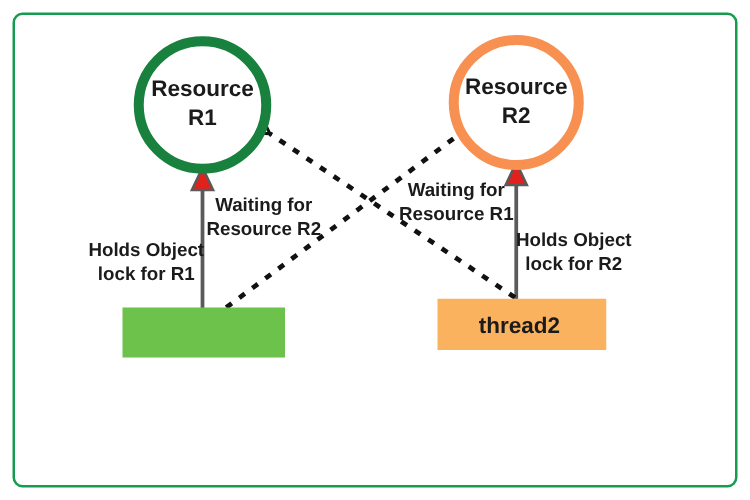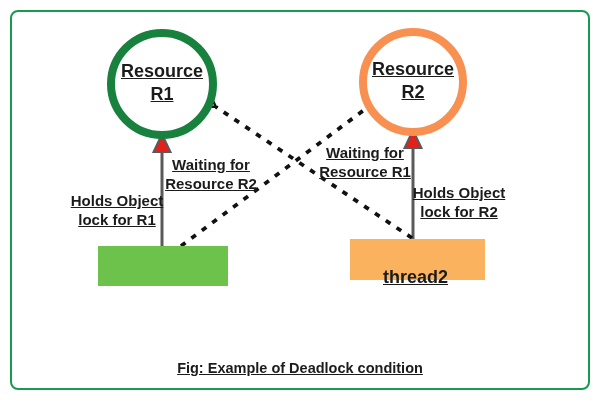--- a/index.html
+++ b/index.html
@@ -15,21 +15,20 @@
     position: absolute; left: 10px; top: 10px; right: 10px; bottom: 10px;
     border: 2px solid #169b4f; border-radius: 8px;
   }
   svg.shapes { position: absolute; left: 0; top: 0; }
   .lbl {
     position: absolute;
     font-weight: 700;
     text-align: center;
     white-space: pre-line;
     color: #1b1b1b;
-    text-decoration: underline;
   }
   .node-lbl { font-size: 18px; line-height: 23px; }
   .edge-lbl { font-size: 15px; line-height: 19px; }
   .thread-lbl {
     display: flex; align-items: center; justify-content: center;
     font-size: 18px; line-height: 18px;
   }
   .desc { font-size: 14.5px; line-height: 22px; }
   .caption { font-size: 14.5px; line-height: 18px; }
 </style>
@@ -60,25 +59,24 @@
 
     <rect x="98" y="246" width="130" height="40" fill="#6cc24b"></rect>
     <rect x="350" y="239" width="135" height="41" fill="#fbb25e"></rect>
   </svg>
 
   <div class="lbl node-lbl" style="left:112px; top:60px; width:100px;">Resource
 R1</div>
   <div class="lbl node-lbl" style="left:363px; top:58px; width:100px;">Resource
 R2</div>
 
-  <div class="lbl thread-lbl" style="left:350px; top:239px; width:131px; height:41px;margin-top:17px;">thread2</div>
+  <div class="lbl thread-lbl" style="left:350px; top:239px; width:131px; height:41px;">thread2</div>
 
   <div class="lbl edge-lbl" style="left:156px; top:155px; width:110px;">Waiting for
 Resource R2</div>
   <div class="lbl edge-lbl" style="left:310px; top:143px; width:110px;">Waiting for
 Resource R1</div>
   <div class="lbl edge-lbl" style="left:62px; top:191px; width:110px;">Holds Object
 lock for R1</div>
   <div class="lbl edge-lbl" style="left:404px; top:183px; width:110px;">Holds Object
 lock for R2</div>
 
-  <div class="lbl caption" style="left:30px; top:359px; width:540px;">Fig: Example of Deadlock condition</div>
 </div>
 
 </body></html>

